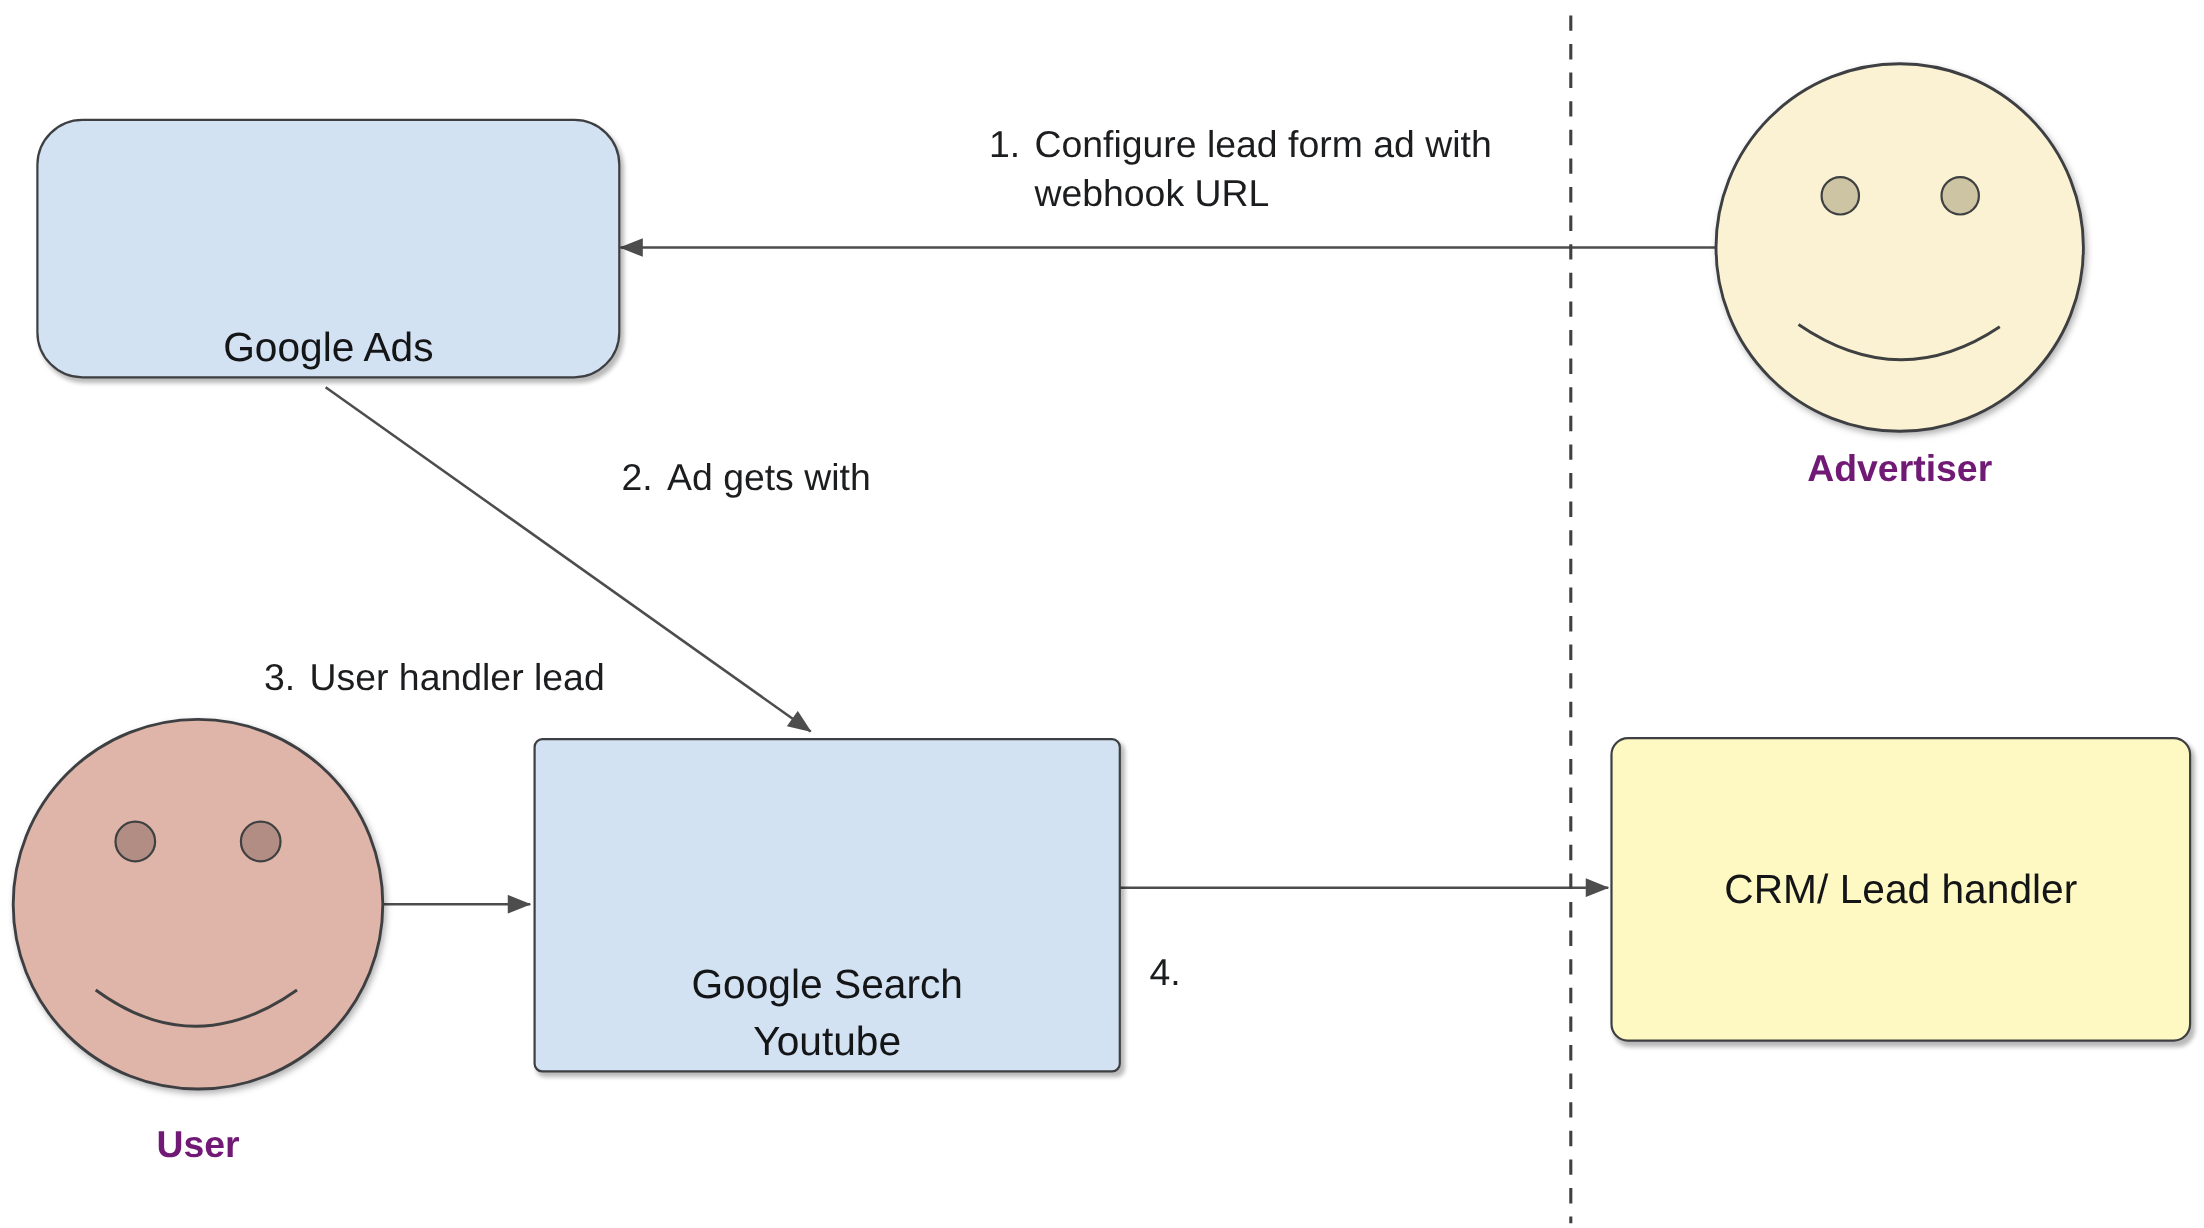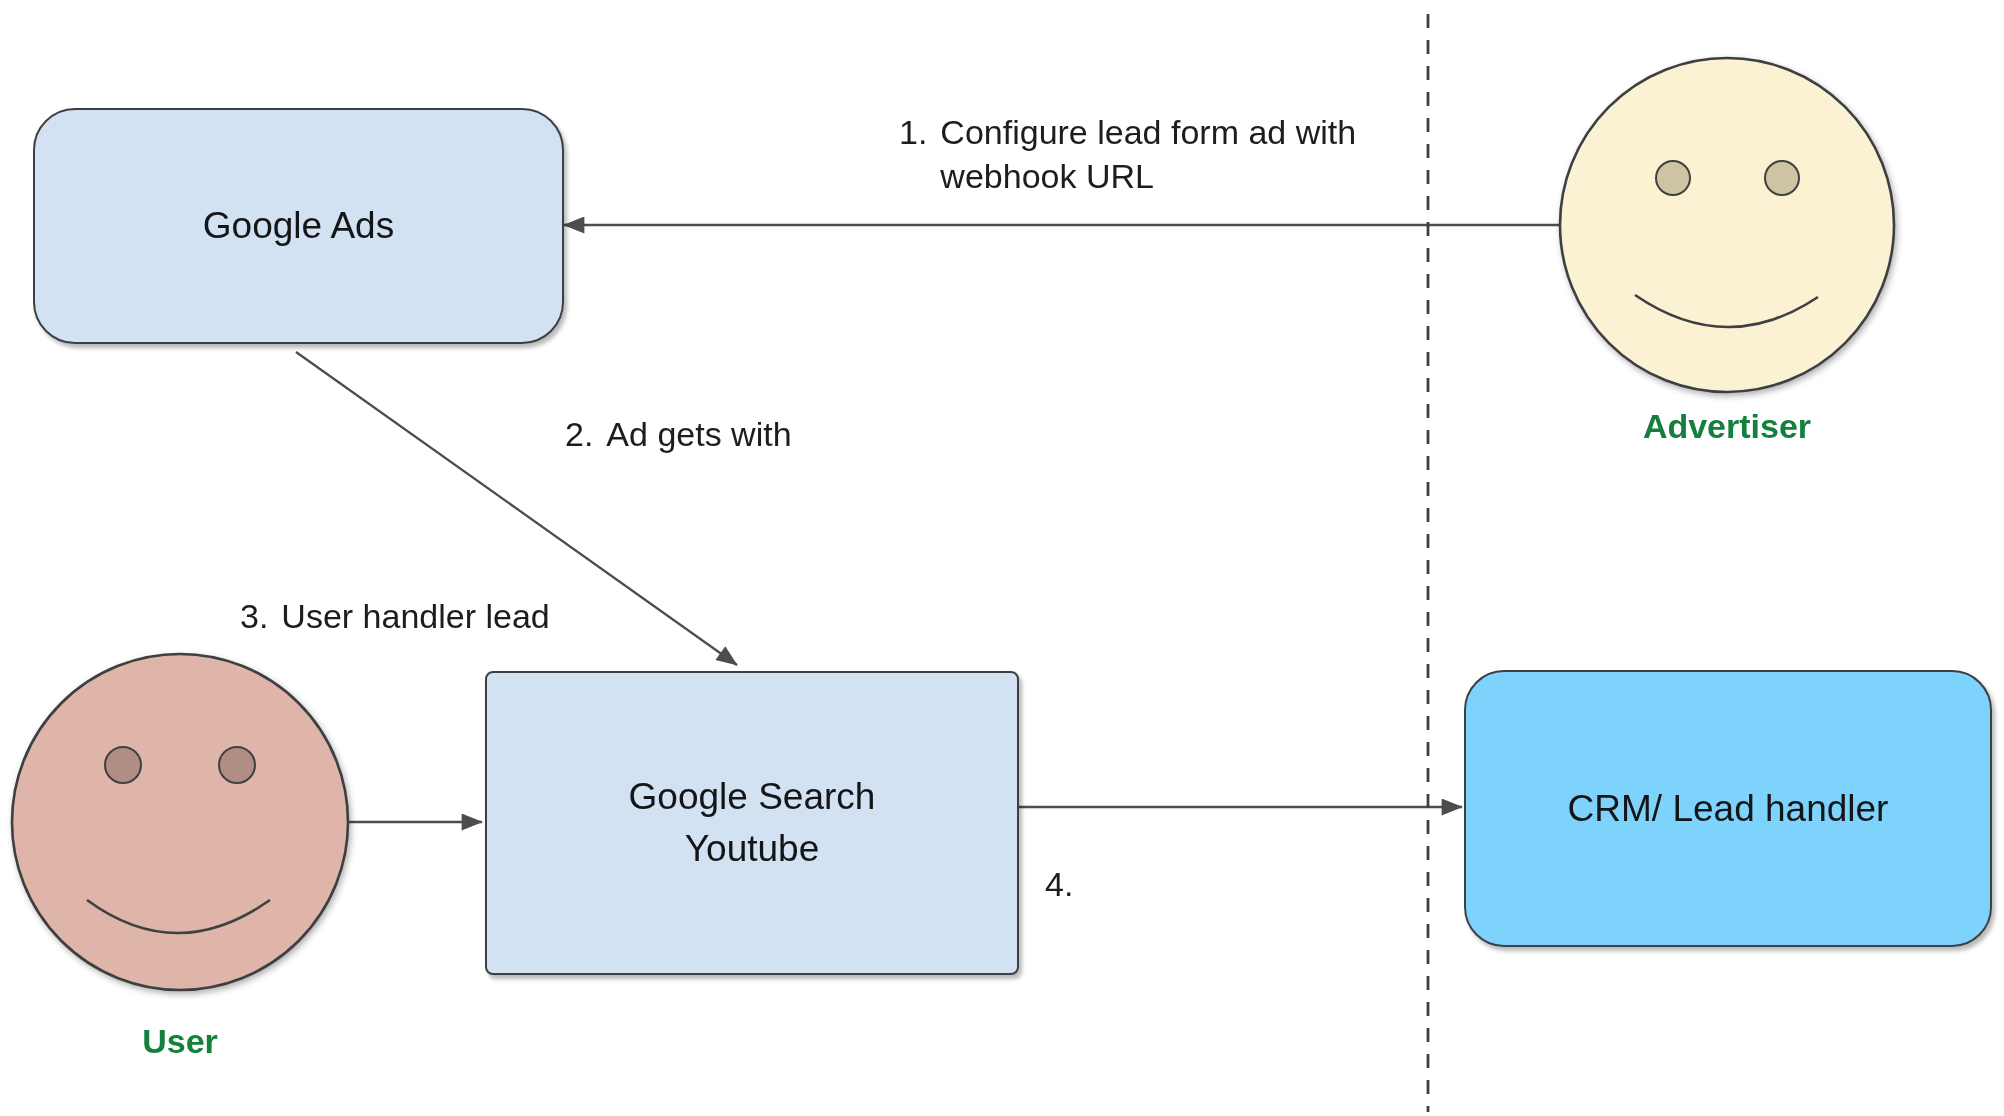--- a/index.html
+++ b/index.html
@@ -26,22 +26,22 @@
     display: flex;
     align-items: center;
     justify-content: center;
     text-align: center;
     border: 2.5px solid #3d3f42;
     box-shadow: 3px 4px 4px rgba(0,0,0,0.28);
     font-size: 37px;
     line-height: 52px;
     color: #141517;
   }
-  .node.blue  { background: #d3e2f2; }
-  .node.cream { background: #7dd3fc; }
+  .node.blue  { background: #d3e2f2; align-items: flex-end; }
+  .node.cream { background: #fef9c3; border-radius: 16px; }
   .node-googleads {
     left: 33px; top: 108px; width: 527px; height: 232px;
     border-radius: 42px;
   }
   .node-surfaces {
     left: 485px; top: 671px; width: 530px; height: 300px;
     border-radius: 8px;
   }
   .node-crm {
     left: 1464px; top: 670px; width: 524px; height: 273px;
@@ -52,21 +52,21 @@
     filter: drop-shadow(2px 3px 3px rgba(0,0,0,0.30));
   }
   .face-advertiser { left: 1527px; top: 25px; }
   .face-user       { left: -20px;  top: 622px; }
   .actor-label {
     position: absolute;
     width: 300px;
     text-align: center;
     font-size: 34px;
     font-weight: bold;
-    color: #15803d;
+    color: #701a75;
   }
   .actor-label-advertiser { left: 1577px; top: 407px; }
   .actor-label-user       { left: 30px;   top: 1022px; }
   .step {
     position: absolute;
     display: flex;
     gap: 13px;
     font-size: 34px;
     line-height: 44px;
     color: #1c1d1f;

